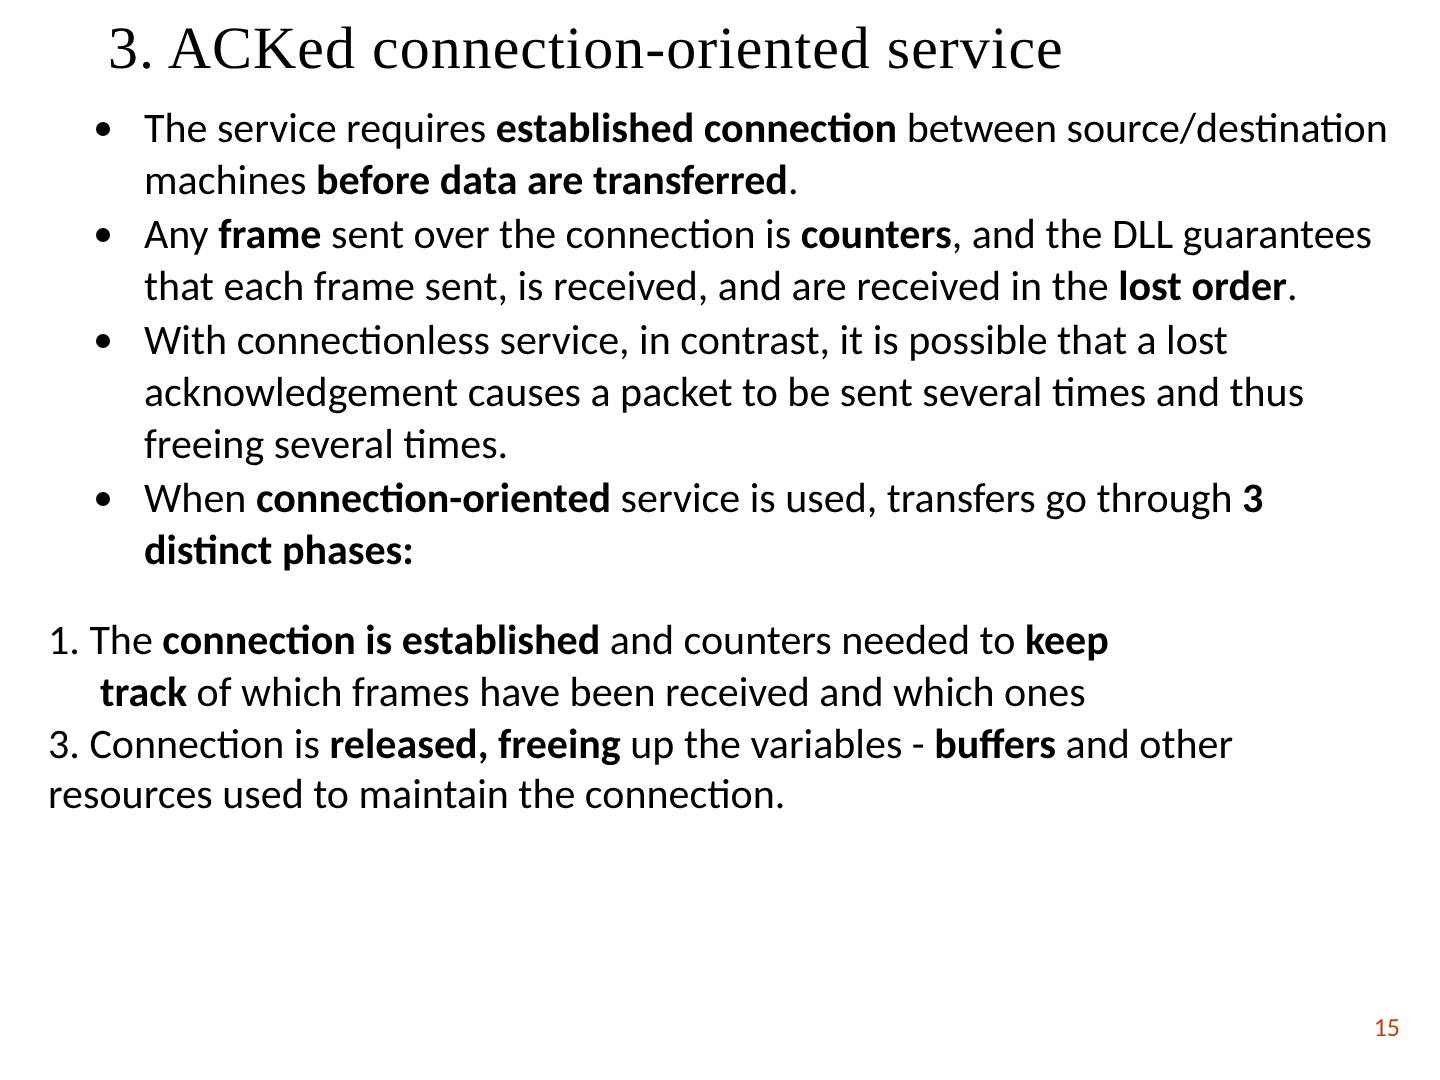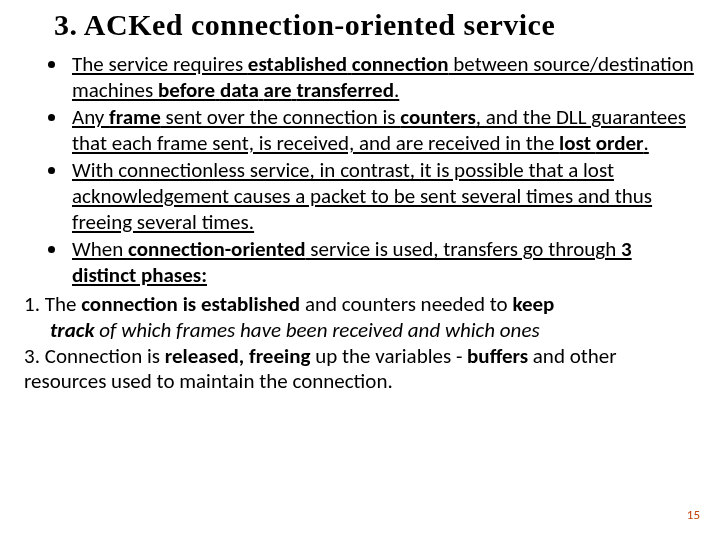--- a/index.html
+++ b/index.html
@@ -14,51 +14,49 @@
   }
   .slide {
     position: relative;
     width: 720px;
     height: 540px;
     box-sizing: border-box;
     padding: 8px 20px 20px 20px;
   }
   .title {
     font-family: "Comic Sans MS", "Comic Sans", cursive;
-    font-weight: bold;
+    font-weight: normal;
     font-size: 30px;
     text-align: left;
     margin: 0 0 10px 34px;
     letter-spacing: 0.5px;
   }
   .body {
     font-size: 21px;
     line-height: 1.22;
   }
   ul.bullets {
     list-style: disc;
     margin: 0 0 0 20px;
     padding: 0 0 0 28px;
-    text-decoration: underline;
   }
   ul.bullets li {
     margin: 0;
     padding: 0 0 2px 4px;
   }
   .phases {
-    margin: 2px 0 0 4px;
+    margin: 18px 0 0 4px;
   }
   .phase {
     margin: 0;
     padding: 0;
   }
   .phase .indent {
     display: block;
     padding-left: 26px;
-    font-style: italic;
   }
   .pagenum {
     position: absolute;
     right: 20px;
     bottom: 18px;
     font-size: 13px;
     color: #c2410c;
   }
   b { font-weight: bold; }
 </style>

